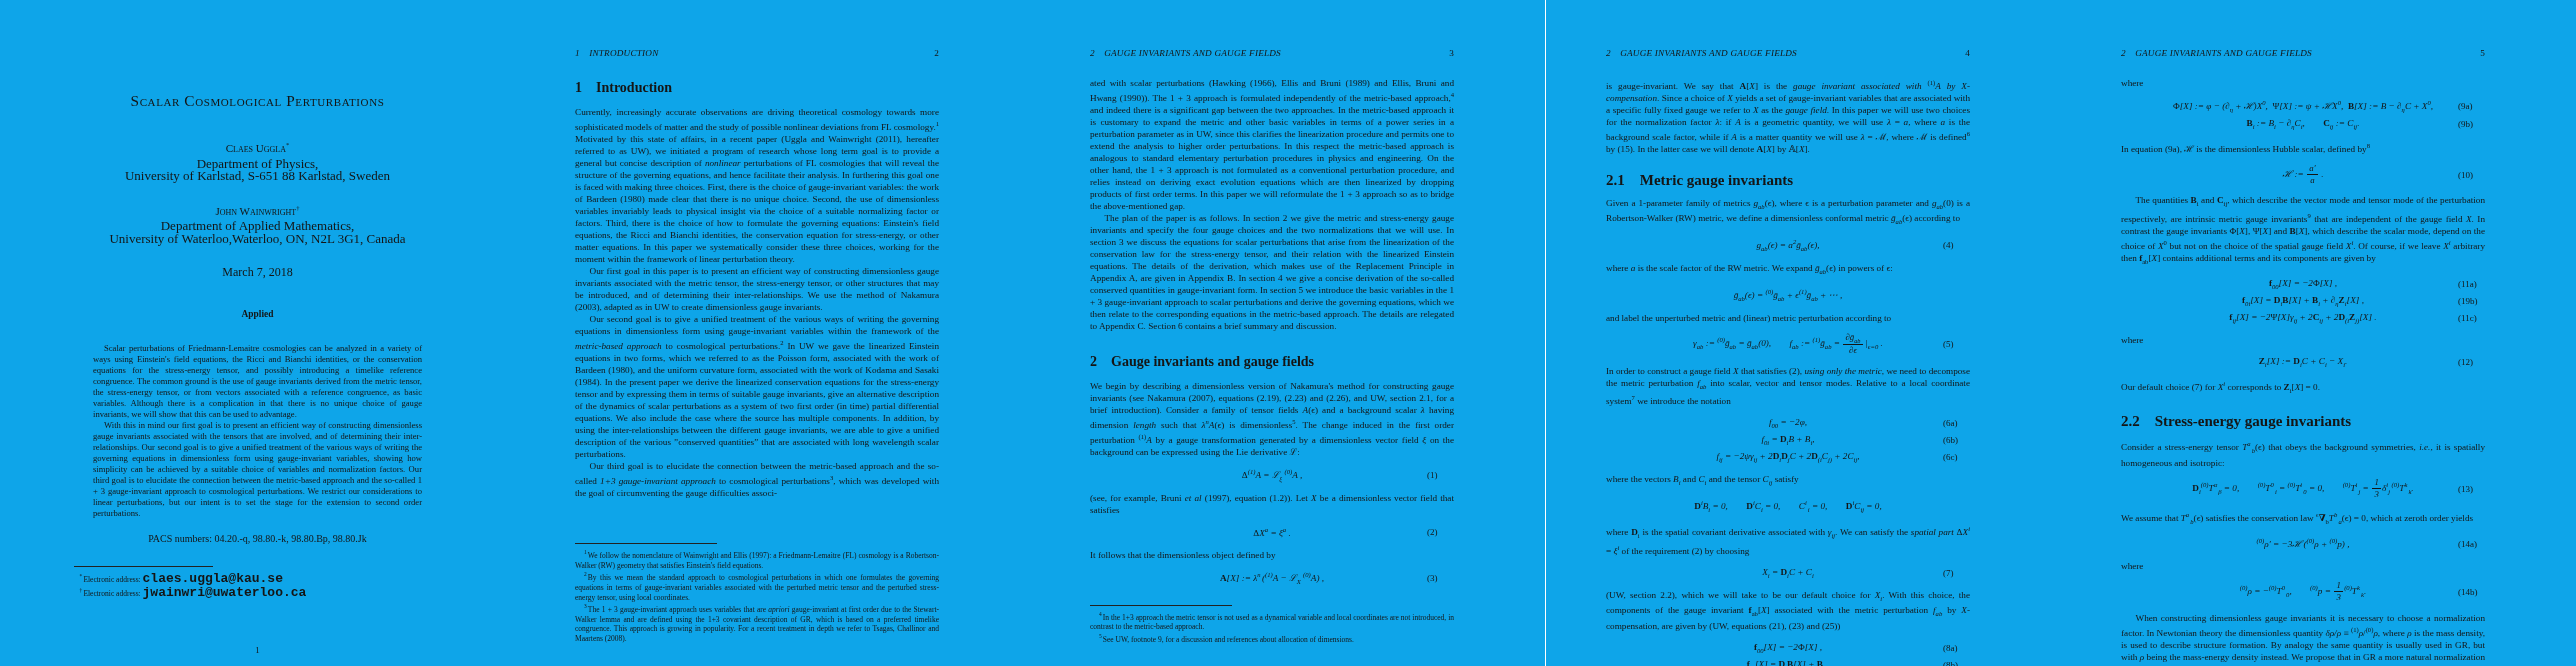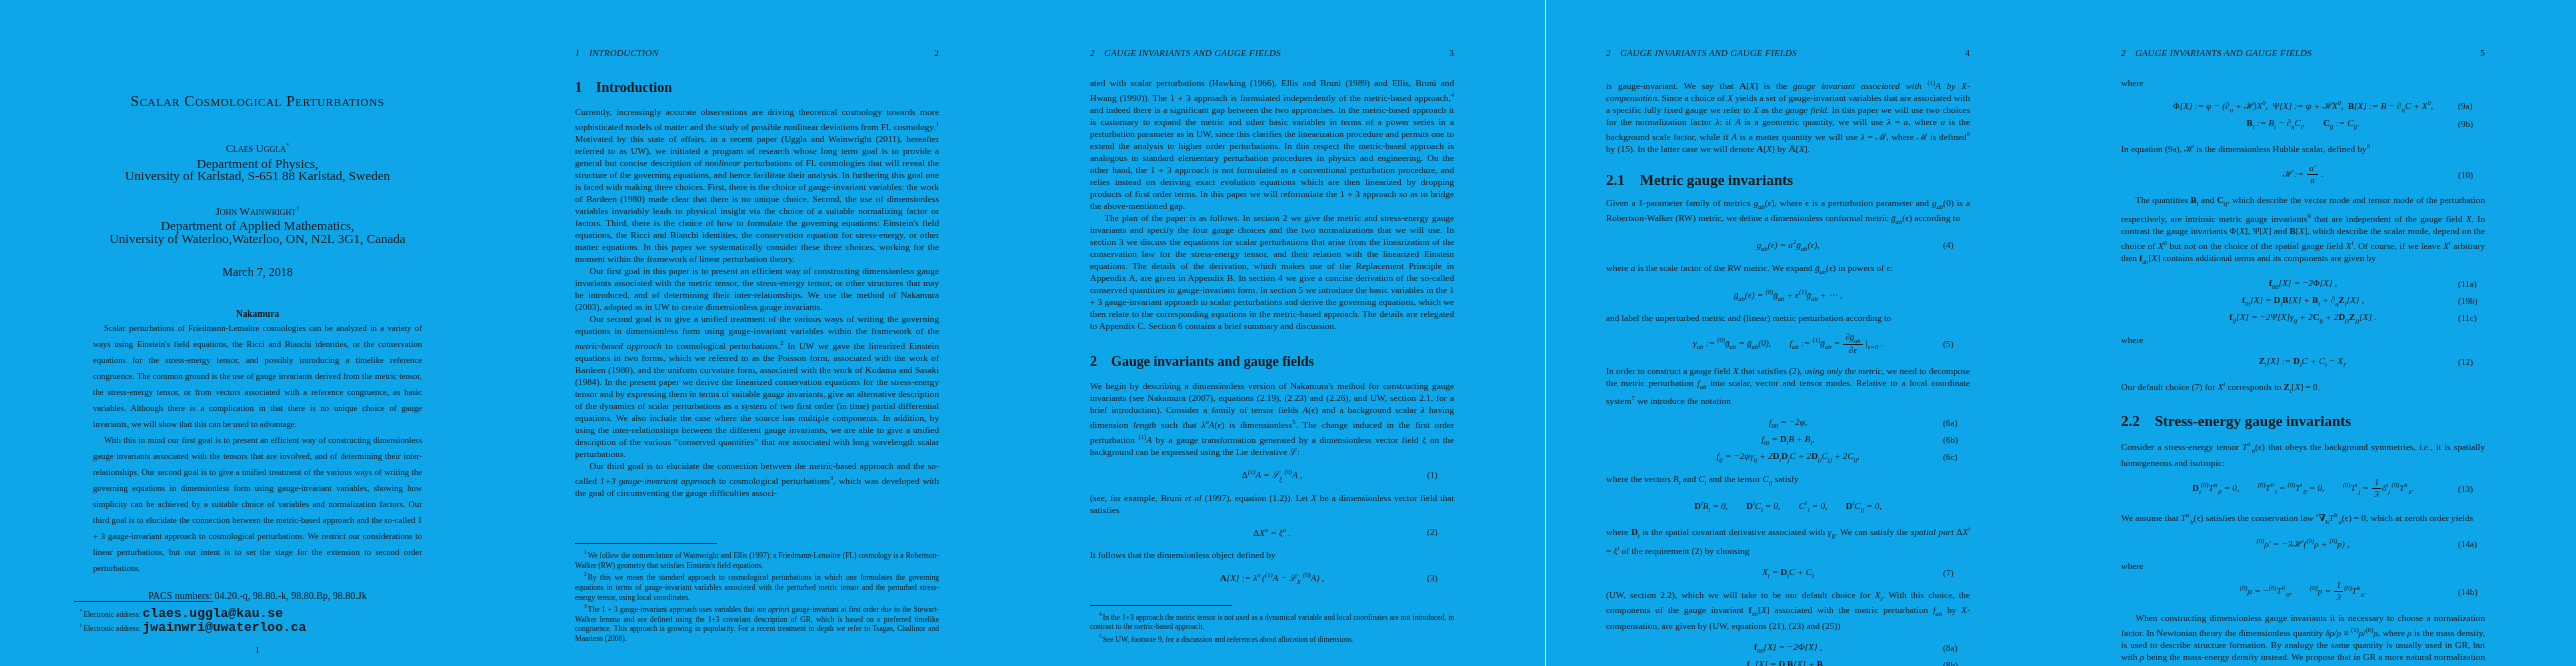--- a/index.html
+++ b/index.html
@@ -36,21 +36,21 @@
   .fn sup{margin-right:1.1px;}
   
   .tp-inner{position:absolute;left:74px;top:0;width:367px;height:624px;display:flex;flex-direction:column;}
   .tp-title{margin-top:92px;text-align:center;font-size:15.3px;font-variant:small-caps;letter-spacing:0.6px;}
   .tp-author{margin-top:31px;text-align:center;font-size:11px;font-variant:small-caps;}
   .tp-author.a2{margin-top:21px;}
   .tp-author sup{font-size:6.7px;}
   .tp-affil{margin-top:4px;text-align:center;font-size:13px;line-height:12.5px;}
   .tp-date{margin-top:20px;text-align:center;font-size:12px;}
   .tp-abs-h{margin-top:29px;text-align:center;font-weight:bold;font-size:9.4px;}
-  .tp-abs{margin:1px auto 0;width:329px;font-size:8.6px;line-height:16px;text-align:justify;}
+  .tp-abs{margin:24px auto 0;width:329px;font-size:8.6px;line-height:11px;text-align:justify;}
   .tp-abs p{margin:0;text-indent:11px;}
   .tp-pacs{margin-top:13.3px;text-align:center;font-size:10px;}
   .tp-fns{margin-top:auto;padding-bottom:24.5px;font-size:7.5px;line-height:10.6px;}
   .tp-fns .rule{width:139px;}
   .tp-fns .fn{text-indent:5.6px;}
   .tp-email{font-family:"Liberation Mono","DejaVu Sans Mono",monospace;font-size:13px;font-weight:bold;}
   .tp-pageno{position:absolute;bottom:12.2px;left:0;width:100%;text-align:center;font-size:9px;}
 </style>
 </head>
 <body>
@@ -65,21 +65,21 @@
       <div class="tp-affil">
         <span>Department of Physics,</span><br>
         <span>University of Karlstad, S-651 88 Karlstad, Sweden</span>
       </div>
       <div class="tp-author a2"><span>John Wainwright</span><sup>†</sup></div>
       <div class="tp-affil">
         <span>Department of Applied Mathematics,</span><br>
         <span>University of Waterloo,Waterloo, ON, N2L 3G1, Canada</span>
       </div>
       <div class="tp-date">March 7, 2018</div>
-      <div class="tp-abs-h">Nakamura</div>
+      <div class="tp-abs-h">Applied</div>
       <div class="tp-abs">
         <p>Scalar perturbations of Friedmann-Lemaitre cosmologies can be analyzed in a variety of ways using Einstein's field equations, the Ricci and Bianchi identities, or the conservation equations for the stress-energy tensor, and possibly introducing a timelike reference congruence. The common ground is the use of gauge invariants derived from the metric tensor, the stress-energy tensor, or from vectors associated with a reference congruence, as basic variables. Although there is a complication in that there is no unique choice of gauge invariants, we will show that this can be used to advantage.</p>
         <p>With this in mind our first goal is to present an efficient way of constructing dimensionless gauge invariants associated with the tensors that are involved, and of determining their inter-relationships. Our second goal is to give a unified treatment of the various ways of writing the governing equations in dimensionless form using gauge-invariant variables, showing how simplicity can be achieved by a suitable choice of variables and normalization factors. Our third goal is to elucidate the connection between the metric-based approach and the so-called 1 + 3 gauge-invariant approach to cosmological perturbations. We restrict our considerations to linear perturbations, but our intent is to set the stage for the extension to second order perturbations.</p>
       </div>
       <div class="tp-pacs">PACS numbers: 04.20.-q, 98.80.-k, 98.80.Bp, 98.80.Jk</div>
       <div class="tp-fns">
         <div class="rule"></div>
         <p class="fn"><sup>*</sup><span>Electronic address: </span><span class="tp-email">claes.uggla@kau.se</span></p>
         <p class="fn"><sup>†</sup><span>Electronic address: </span><span class="tp-email">jwainwri@uwaterloo.ca</span></p>
       </div>

